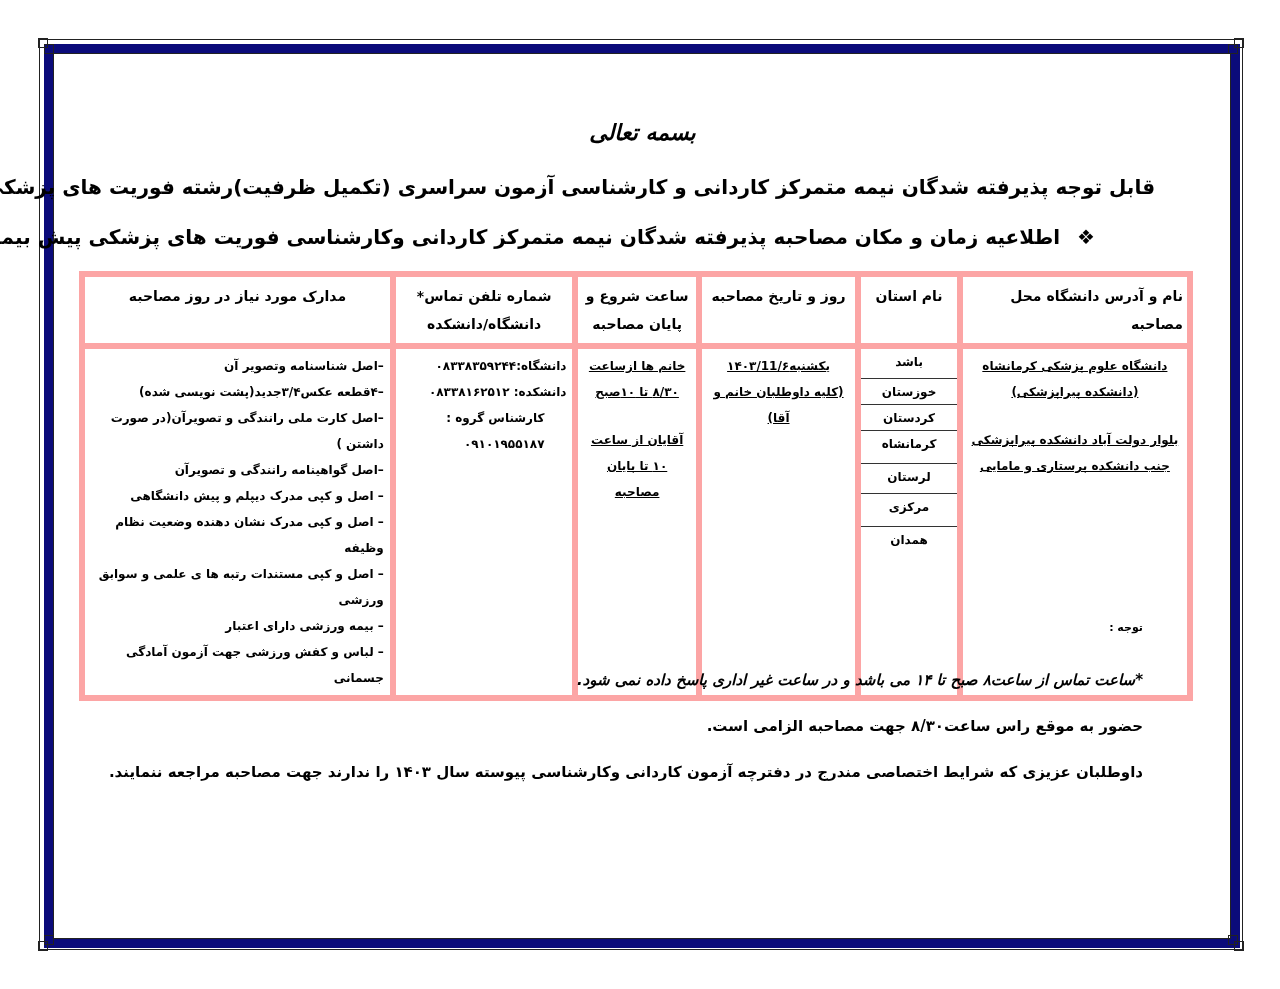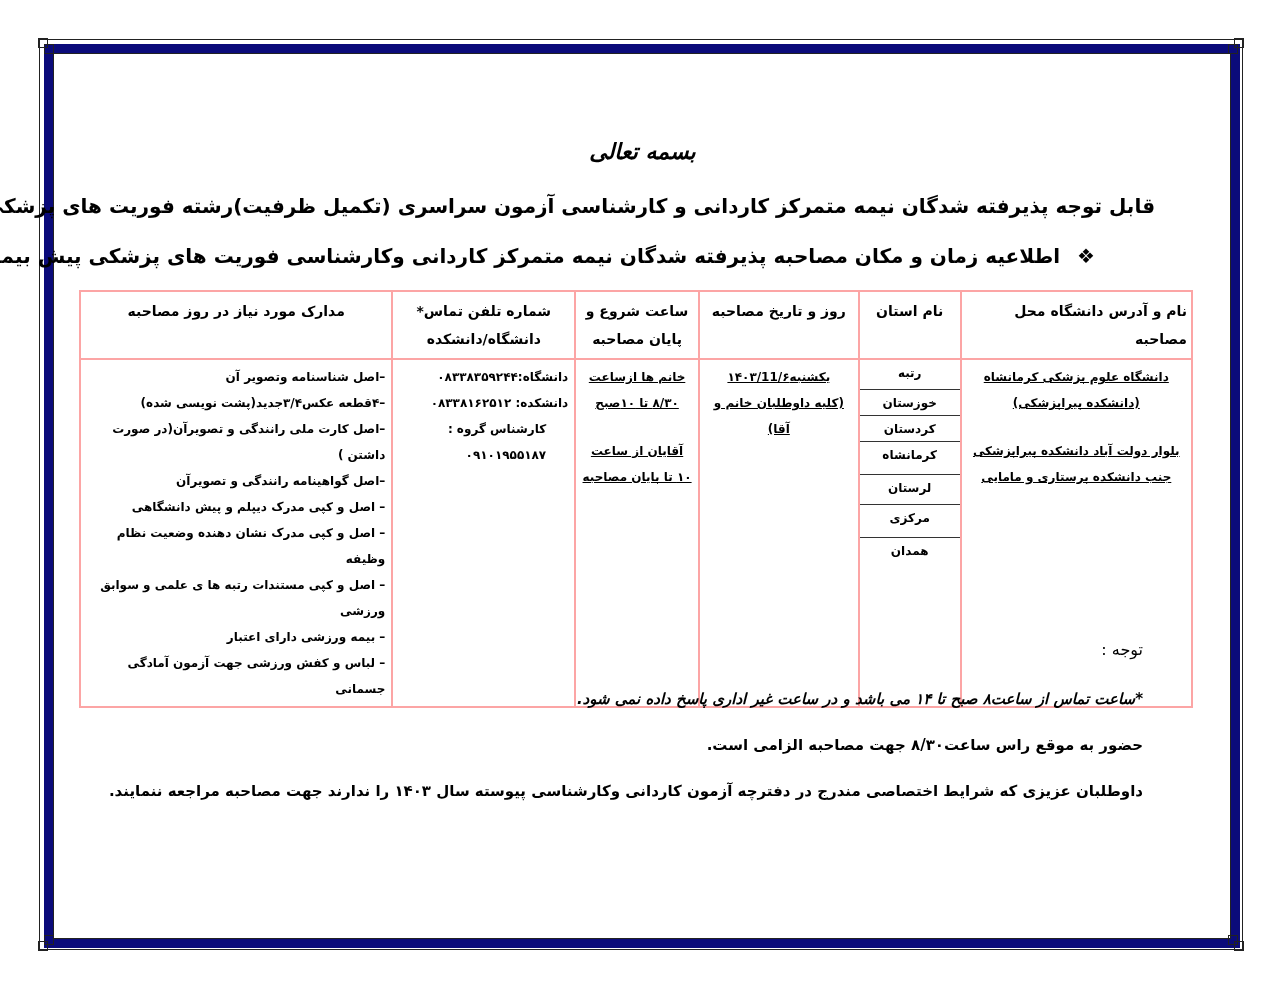--- a/index.html
+++ b/index.html
@@ -6,44 +6,44 @@
   html, body { width: 1280px; height: 989px; background: #ffffff; overflow: hidden; }
   body { position: relative; font-family: "DejaVu Sans", sans-serif; color: #000; }
 
   
   .frame-outer { position: absolute; left: 39px; top: 39px; width: 1204px; height: 911px; border: 1px solid #222; }
   .frame-bar   { position: absolute; left: 44px; top: 44px; width: 1196px; height: 904px; border: 9px solid #0b0b7a; }
   .frame-inner { position: absolute; left: 53px; top: 53px; width: 1178px; height: 886px; border: 1px solid #222; }
   .corner { position: absolute; width: 18px; height: 18px; }
   .corner span { position: absolute; width: 10px; height: 10px; border: 1px solid #222; background: transparent; }
 
-  .doc { position: absolute; left: 60px; top: 72px; width: 1165px; height: 880px; direction: rtl; }
+  .doc { position: absolute; left: 60px; top: 53px; width: 1165px; height: 880px; direction: rtl; }
 
   .title { position: absolute; top: 66px; left: 0; width: 100%; text-align: center;
            font-family: "DejaVu Serif", serif; font-weight: bold; font-style: italic; font-size: 22px; }
   .subtitle { position: absolute; top: 122px; right: 70px; font-weight: bold; font-size: 20px; white-space: nowrap; }
   .notice-heading { position: absolute; top: 172px; right: 130px; font-weight: bold; font-size: 20px; white-space: nowrap; }
   .notice-heading .bullet { margin-left: 10px; }
 
   table.schedule { position: absolute; top: 218px; left: 19px; width: 1114px; border-collapse: collapse; direction: rtl; }
-  table.schedule th, table.schedule td { border: 2px solid #fca5a5; vertical-align: top; font-weight: bold; }
+  table.schedule th, table.schedule td { border: 6px solid #fca5a5; vertical-align: top; font-weight: bold; }
   table.schedule th { height: 63px; font-size: 14px; text-align: center; padding: 5px 4px; line-height: 28px; }
   table.schedule td.body-cell { height: 283px; font-size: 12px; line-height: 26px; padding: 4px 6px; }
   td.center { text-align: center; text-decoration: underline; }
   td.right { text-align: right; }
   .gap { height: 22px; }
 
   .prov-list { display: flex; flex-direction: column; margin: -4px -6px; }
   .prov-list div { border-bottom: 1px solid #333; text-align: center; font-size: 12px; }
   .prov-list div:last-child { border-bottom: none; }
 
   .phone-line { text-align: right; white-space: nowrap; }
   .docs-line { }
 
-  .note-label { position: absolute; top: 568px; right: 82px; font-weight: normal; font-size: 16px; }
+  .note-label { position: absolute; top: 568px; right: 82px; font-weight: bold; font-size: 11px; }
   .note { position: absolute; right: 82px; font-weight: bold; font-size: 15px; white-space: nowrap; }
   .note-1 { top: 618px; font-style: italic; }
   .note-2 { top: 664px; }
   .note-3 { top: 710px; }
 </style>
 </head>
 <body>
 
 <div class="frame-outer"></div>
 <div class="frame-bar"></div>
@@ -97,21 +97,21 @@
       <tr>
         <td class="body-cell center">
           <div>دانشگاه علوم پزشکی کرمانشاه</div>
           <div>(دانشکده پیراپزشکی)</div>
           <div class="gap"></div>
           <div>بلوار دولت آباد دانشکده پیراپزشکی</div>
           <div>جنب دانشکده پرستاری و مامایی</div>
         </td>
         <td class="body-cell">
           <div class="prov-list">
-            <div style="height:30px">رتبه</div>
+            <div style="height:30px">باشد</div>
             <div style="height:26px">خوزستان</div>
             <div style="height:26px">کردستان</div>
             <div style="height:33px">کرمانشاه</div>
             <div style="height:30px">لرستان</div>
             <div style="height:33px">مرکزی</div>
             <div style="height:105px">همدان</div>
           </div>
         </td>
         <td class="body-cell center">
           <div>یکشنبه۱۴۰۳/11/۶</div>

